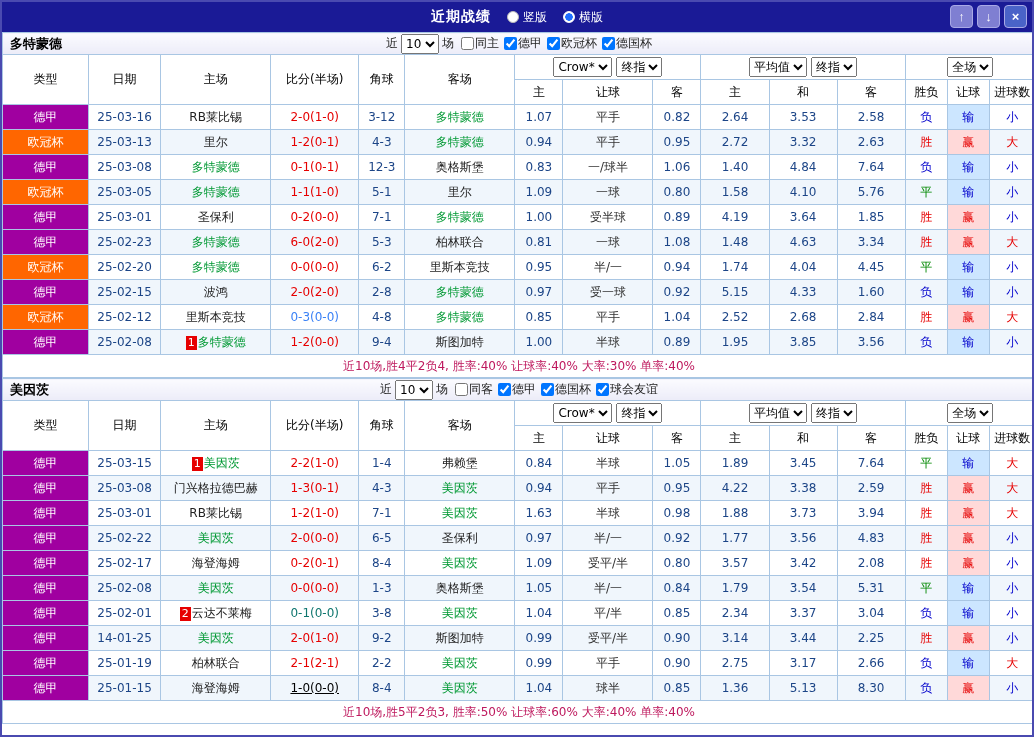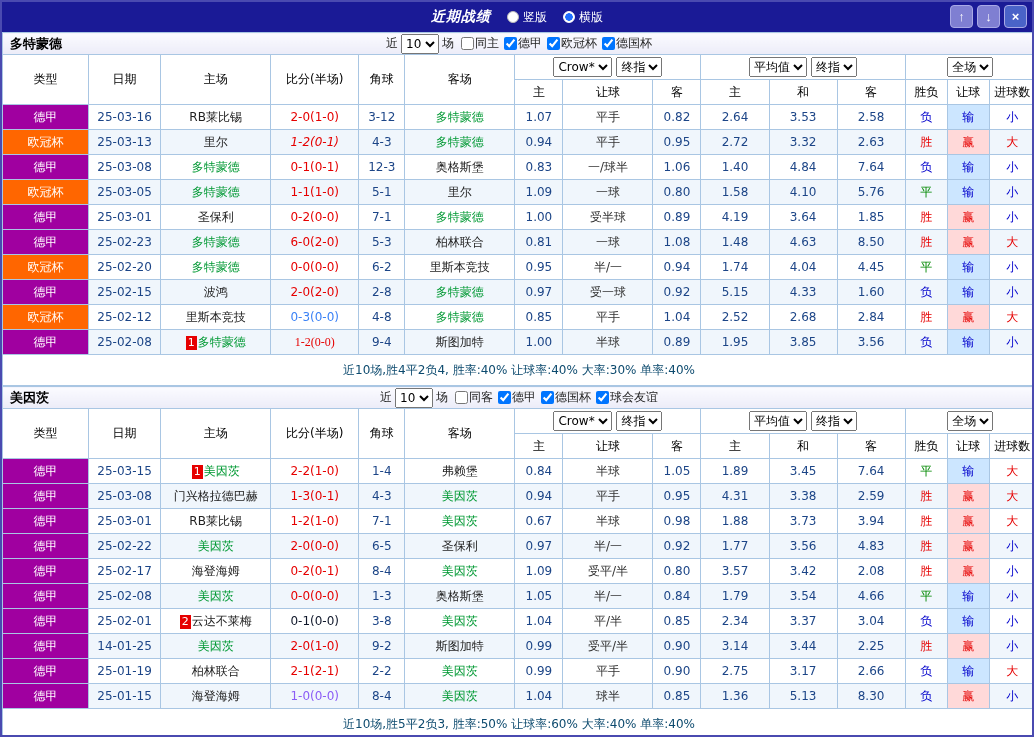--- a/index.html
+++ b/index.html
@@ -1,21 +1,21 @@
 <!DOCTYPE html>
 <html><head>
 <meta charset="utf-8">
 <style>
   * { box-sizing: border-box; margin: 0; padding: 0; }
   body { font-family: "DejaVu Sans", "Liberation Sans", sans-serif; background: #fff; }
   .page { width: 1034px; height: 737px; border: 2px solid #4A4AB0; background: #fff; overflow: hidden; }
 
   
   .titlebar { height: 30px; background: #1A1A96; color: #fff; display: flex; align-items: center; justify-content: center; gap: 16px; position: relative; }
-  .title { font-weight: bold; font-size: 14px; letter-spacing: 1px; font-style: italic; }
+  .title { font-weight: bold; font-size: 14px; letter-spacing: 1px; }
   .radio-label { display: inline-flex; align-items: center; gap: 4px; font-size: 12px; cursor: pointer; }
   .radio { width: 12px; height: 12px; border-radius: 50%; background: #fff; border: 1px solid #bbb; display: inline-block; }
   .radio.on { background: radial-gradient(circle, #1E6EFF 0 3.5px, #fff 4px); border-color: #fff; }
   .winbtns { position: absolute; right: 5px; top: 3px; display: flex; gap: 4px; }
   .winbtn { width: 23px; height: 23px; border: 1px solid #A9A9E6; border-radius: 4px; background: #7F7FD2; color: #fff; font-size: 13px; font-weight: bold; text-align: center; line-height: 21px; cursor: pointer; padding: 0; }
   .winbtn.close { background: #4A63C8; }
 
   
   table.grid { width: 1034px; border-collapse: collapse; table-layout: fixed; font-size: 12px; }
   .grid th, .grid td { border: 1px solid #A9C6E3; text-align: center; height: 25px; padding: 0 1px; white-space: nowrap; overflow: hidden; font-weight: normal; color: #222; background: #fff; }
@@ -28,21 +28,21 @@
   .checks label { display: inline-flex; align-items: center; cursor: pointer; }
   .checks input { margin: 0 1px 0 4px; }
   .sel { font-size: 12px; font-family: inherit; height: 20px; }
   .hdrsel { display: inline-flex; gap: 4px; justify-content: center; align-items: center; }
 
   tr.alt td { background: #F0F6FC; }
   td.num { color: #1C4587; }
   td.league { color: #fff; }
   td.handicap { color: #333; }
   .badge { display: inline-block; background: #E60000; color: #fff; font-size: 11px; line-height: 14px; padding: 0 2px; margin-right: 1px; }
-  tfoot td.summary { color: #0c4a6e; height: 31px; background: #fff; }
+  tfoot td.summary { color: #be185d; height: 23px; background: #fff; }
 </style>
 </head>
 <body>
 
 <div class="page">
 
   <div class="titlebar">
     <span class="title">近期战绩</span>
     <label class="radio-label">
       <span class="radio"></span>
@@ -158,21 +158,21 @@
           <td class="num">3.53</td>
           <td class="num">2.58</td>
           <td style="color: rgb(0, 0, 204);">负</td>
           <td style="color: rgb(0, 0, 204); background: rgb(204, 230, 255);">输</td>
           <td style="color: rgb(0, 0, 204);">小</td>
         </tr>
         <tr class="alt">
           <td class="league" style="background: rgb(255, 102, 0);">欧冠杯</td>
           <td class="num">25-03-13</td>
           <td><span>里尔</span></td>
-          <td style="color: rgb(230, 0, 0); font-style: italic;">1-2(0-1)</td>
+          <td style="color: rgb(230, 0, 0);">1-2(0-1)</td>
           <td class="num">4-3</td>
           <td><span style="color: rgb(0, 153, 51);">多特蒙德</span></td>
           <td class="num">0.94</td>
           <td class="handicap">平手</td>
           <td class="num">0.95</td>
           <td class="num">2.72</td>
           <td class="num">3.32</td>
           <td class="num">2.63</td>
           <td style="color: rgb(230, 0, 0);">胜</td>
           <td style="color: rgb(230, 0, 0); background: rgb(255, 217, 217);">赢</td>
@@ -234,21 +234,21 @@
           <td class="num">25-02-23</td>
           <td><span style="color: rgb(0, 153, 51);">多特蒙德</span></td>
           <td style="color: rgb(230, 0, 0);">6-0(2-0)</td>
           <td class="num">5-3</td>
           <td><span>柏林联合</span></td>
           <td class="num">0.81</td>
           <td class="handicap">一球</td>
           <td class="num">1.08</td>
           <td class="num">1.48</td>
           <td class="num">4.63</td>
-          <td class="num">8.50</td>
+          <td class="num">3.34</td>
           <td style="color: rgb(230, 0, 0);">胜</td>
           <td style="color: rgb(230, 0, 0); background: rgb(255, 217, 217);">赢</td>
           <td style="color: rgb(230, 0, 0);">大</td>
         </tr>
         <tr>
           <td class="league" style="background: rgb(255, 102, 0);">欧冠杯</td>
           <td class="num">25-02-20</td>
           <td><span style="color: rgb(0, 153, 51);">多特蒙德</span></td>
           <td style="color: rgb(230, 0, 0);">0-0(0-0)</td>
           <td class="num">6-2</td>
@@ -294,21 +294,21 @@
           <td class="num">2.68</td>
           <td class="num">2.84</td>
           <td style="color: rgb(230, 0, 0);">胜</td>
           <td style="color: rgb(230, 0, 0); background: rgb(255, 217, 217);">赢</td>
           <td style="color: rgb(230, 0, 0);">大</td>
         </tr>
         <tr class="alt">
           <td class="league" style="background: rgb(160, 0, 160);">德甲</td>
           <td class="num">25-02-08</td>
           <td><span class="badge">1</span><span style="color: rgb(0, 153, 51);">多特蒙德</span></td>
-          <td style="color: rgb(230, 0, 0); font-family: Liberation Serif, serif;">1-2(0-0)</td>
+          <td style="color: rgb(230, 0, 0);">1-2(0-0)</td>
           <td class="num">9-4</td>
           <td><span>斯图加特</span></td>
           <td class="num">1.00</td>
           <td class="handicap">半球</td>
           <td class="num">0.89</td>
           <td class="num">1.95</td>
           <td class="num">3.85</td>
           <td class="num">3.56</td>
           <td style="color: rgb(0, 0, 204);">负</td>
           <td style="color: rgb(0, 0, 204); background: rgb(204, 230, 255);">输</td>
@@ -427,35 +427,35 @@
         <tr class="alt">
           <td class="league" style="background: rgb(160, 0, 160);">德甲</td>
           <td class="num">25-03-08</td>
           <td><span>门兴格拉德巴赫</span></td>
           <td style="color: rgb(230, 0, 0);">1-3(0-1)</td>
           <td class="num">4-3</td>
           <td><span style="color: rgb(0, 153, 51);">美因茨</span></td>
           <td class="num">0.94</td>
           <td class="handicap">平手</td>
           <td class="num">0.95</td>
-          <td class="num">4.31</td>
+          <td class="num">4.22</td>
           <td class="num">3.38</td>
           <td class="num">2.59</td>
           <td style="color: rgb(230, 0, 0);">胜</td>
           <td style="color: rgb(230, 0, 0); background: rgb(255, 217, 217);">赢</td>
           <td style="color: rgb(230, 0, 0);">大</td>
         </tr>
         <tr>
           <td class="league" style="background: rgb(160, 0, 160);">德甲</td>
           <td class="num">25-03-01</td>
           <td><span>RB莱比锡</span></td>
           <td style="color: rgb(230, 0, 0);">1-2(1-0)</td>
           <td class="num">7-1</td>
           <td><span style="color: rgb(0, 153, 51);">美因茨</span></td>
-          <td class="num">0.67</td>
+          <td class="num">1.63</td>
           <td class="handicap">半球</td>
           <td class="num">0.98</td>
           <td class="num">1.88</td>
           <td class="num">3.73</td>
           <td class="num">3.94</td>
           <td style="color: rgb(230, 0, 0);">胜</td>
           <td style="color: rgb(230, 0, 0); background: rgb(255, 217, 217);">赢</td>
           <td style="color: rgb(230, 0, 0);">大</td>
         </tr>
         <tr class="alt">
@@ -497,30 +497,30 @@
           <td class="num">25-02-08</td>
           <td><span style="color: rgb(0, 153, 51);">美因茨</span></td>
           <td style="color: rgb(230, 0, 0);">0-0(0-0)</td>
           <td class="num">1-3</td>
           <td><span>奥格斯堡</span></td>
           <td class="num">1.05</td>
           <td class="handicap">半/一</td>
           <td class="num">0.84</td>
           <td class="num">1.79</td>
           <td class="num">3.54</td>
-          <td class="num">4.66</td>
+          <td class="num">5.31</td>
           <td style="color: rgb(0, 136, 0);">平</td>
           <td style="color: rgb(0, 0, 204); background: rgb(204, 230, 255);">输</td>
           <td style="color: rgb(0, 0, 204);">小</td>
         </tr>
         <tr>
           <td class="league" style="background: rgb(160, 0, 160);">德甲</td>
           <td class="num">25-02-01</td>
           <td><span class="badge">2</span><span>云达不莱梅</span></td>
-          <td style="color: #0f172a;">0-1(0-0)</td>
+          <td style="color: #0f766e;">0-1(0-0)</td>
           <td class="num">3-8</td>
           <td><span style="color: rgb(0, 153, 51);">美因茨</span></td>
           <td class="num">1.04</td>
           <td class="handicap">平/半</td>
           <td class="num">0.85</td>
           <td class="num">2.34</td>
           <td class="num">3.37</td>
           <td class="num">3.04</td>
           <td style="color: rgb(0, 0, 204);">负</td>
           <td style="color: rgb(0, 0, 204); background: rgb(204, 230, 255);">输</td>
@@ -557,21 +557,21 @@
           <td class="num">3.17</td>
           <td class="num">2.66</td>
           <td style="color: rgb(0, 0, 204);">负</td>
           <td style="color: rgb(0, 0, 204); background: rgb(204, 230, 255);">输</td>
           <td style="color: rgb(230, 0, 0);">大</td>
         </tr>
         <tr class="alt">
           <td class="league" style="background: rgb(160, 0, 160);">德甲</td>
           <td class="num">25-01-15</td>
           <td><span>海登海姆</span></td>
-          <td style="color: #8b5cf6;">1-0(0-0)</td>
+          <td style="color: #000000; text-decoration: underline;">1-0(0-0)</td>
           <td class="num">8-4</td>
           <td><span style="color: rgb(0, 153, 51);">美因茨</span></td>
           <td class="num">1.04</td>
           <td class="handicap">球半</td>
           <td class="num">0.85</td>
           <td class="num">1.36</td>
           <td class="num">5.13</td>
           <td class="num">8.30</td>
           <td style="color: rgb(0, 0, 204);">负</td>
           <td style="color: rgb(230, 0, 0); background: rgb(255, 217, 217);">赢</td>

